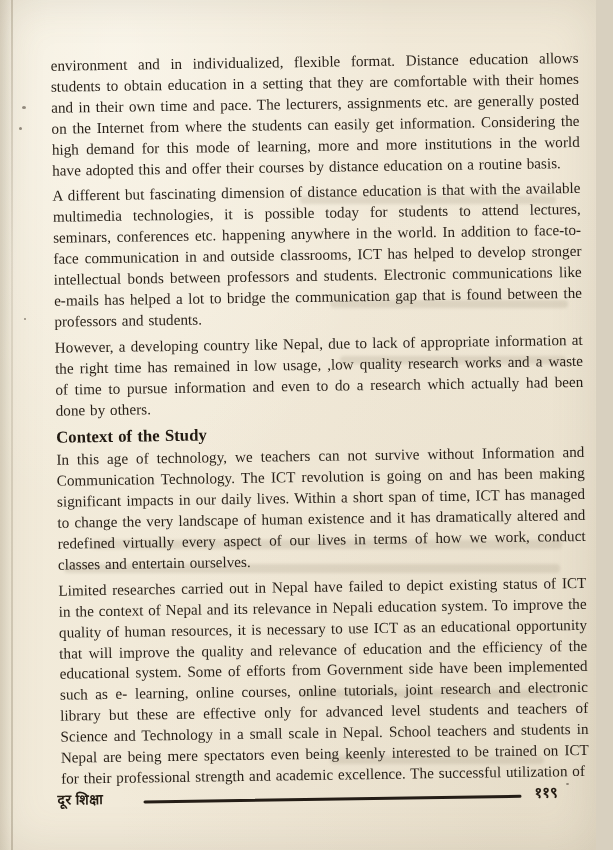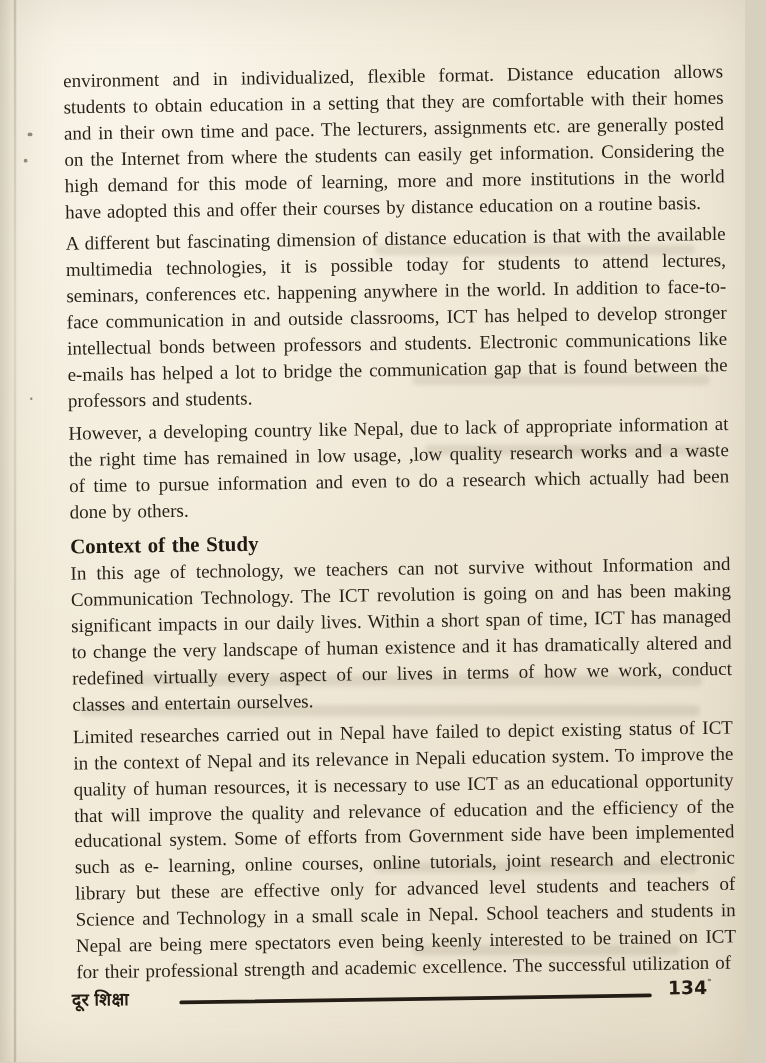--- a/index.html
+++ b/index.html
@@ -154,18 +154,18 @@
       <p>A different but fascinating dimension of distance education is that with the available multimedia technologies, it is possible today for students to attend lectures, seminars, conferences etc. happening anywhere in the world. In addition to face-to-face communication in and outside classrooms, ICT has helped to develop stronger intellectual bonds between professors and students. Electronic communications like e-mails has helped a lot to bridge the communication gap that is found between the professors and students.</p>
       <p>However, a developing country like Nepal, due to lack of appropriate information at the right time has remained in low usage, ,low quality research works and a waste of time to pursue information and even to do a research which actually had been done by others.</p>
       <div class="section-heading">Context of the Study</div>
       <p>In this age of technology, we teachers can not survive without Information and Communication Technology. The ICT revolution is going on and has been making significant impacts in our daily lives. Within a short span of time, ICT has managed to change the very landscape of human existence and it has dramatically altered and redefined virtually every aspect of our lives in terms of how we work, conduct classes and entertain ourselves.</p>
       <p>Limited researches carried out in Nepal have failed to depict existing status of ICT in the context of Nepal and its relevance in Nepali education system.  To improve the quality of human resources, it is necessary to use ICT as an educational opportunity that will improve the quality and relevance of education and the efficiency of the educational system. Some of efforts from Government side have been implemented such as e- learning, online courses, online tutorials, joint research and electronic library but these are effective only for advanced level students and teachers of Science and Technology in a small scale in Nepal. School teachers and students in Nepal are being mere spectators even being keenly interested to be trained on ICT for their professional strength and academic excellence. The successful utilization of</p>
     </div>
 
     <div class="footer">
       <span class="footer-title">दूर शिक्षा</span>
       <div class="footer-rule"></div>
-      <span class="footer-pagenum">134</span>
+      <span class="footer-pagenum">११९</span>
     </div>
 
   </div>
 
 </div>
 
 </body></html>

